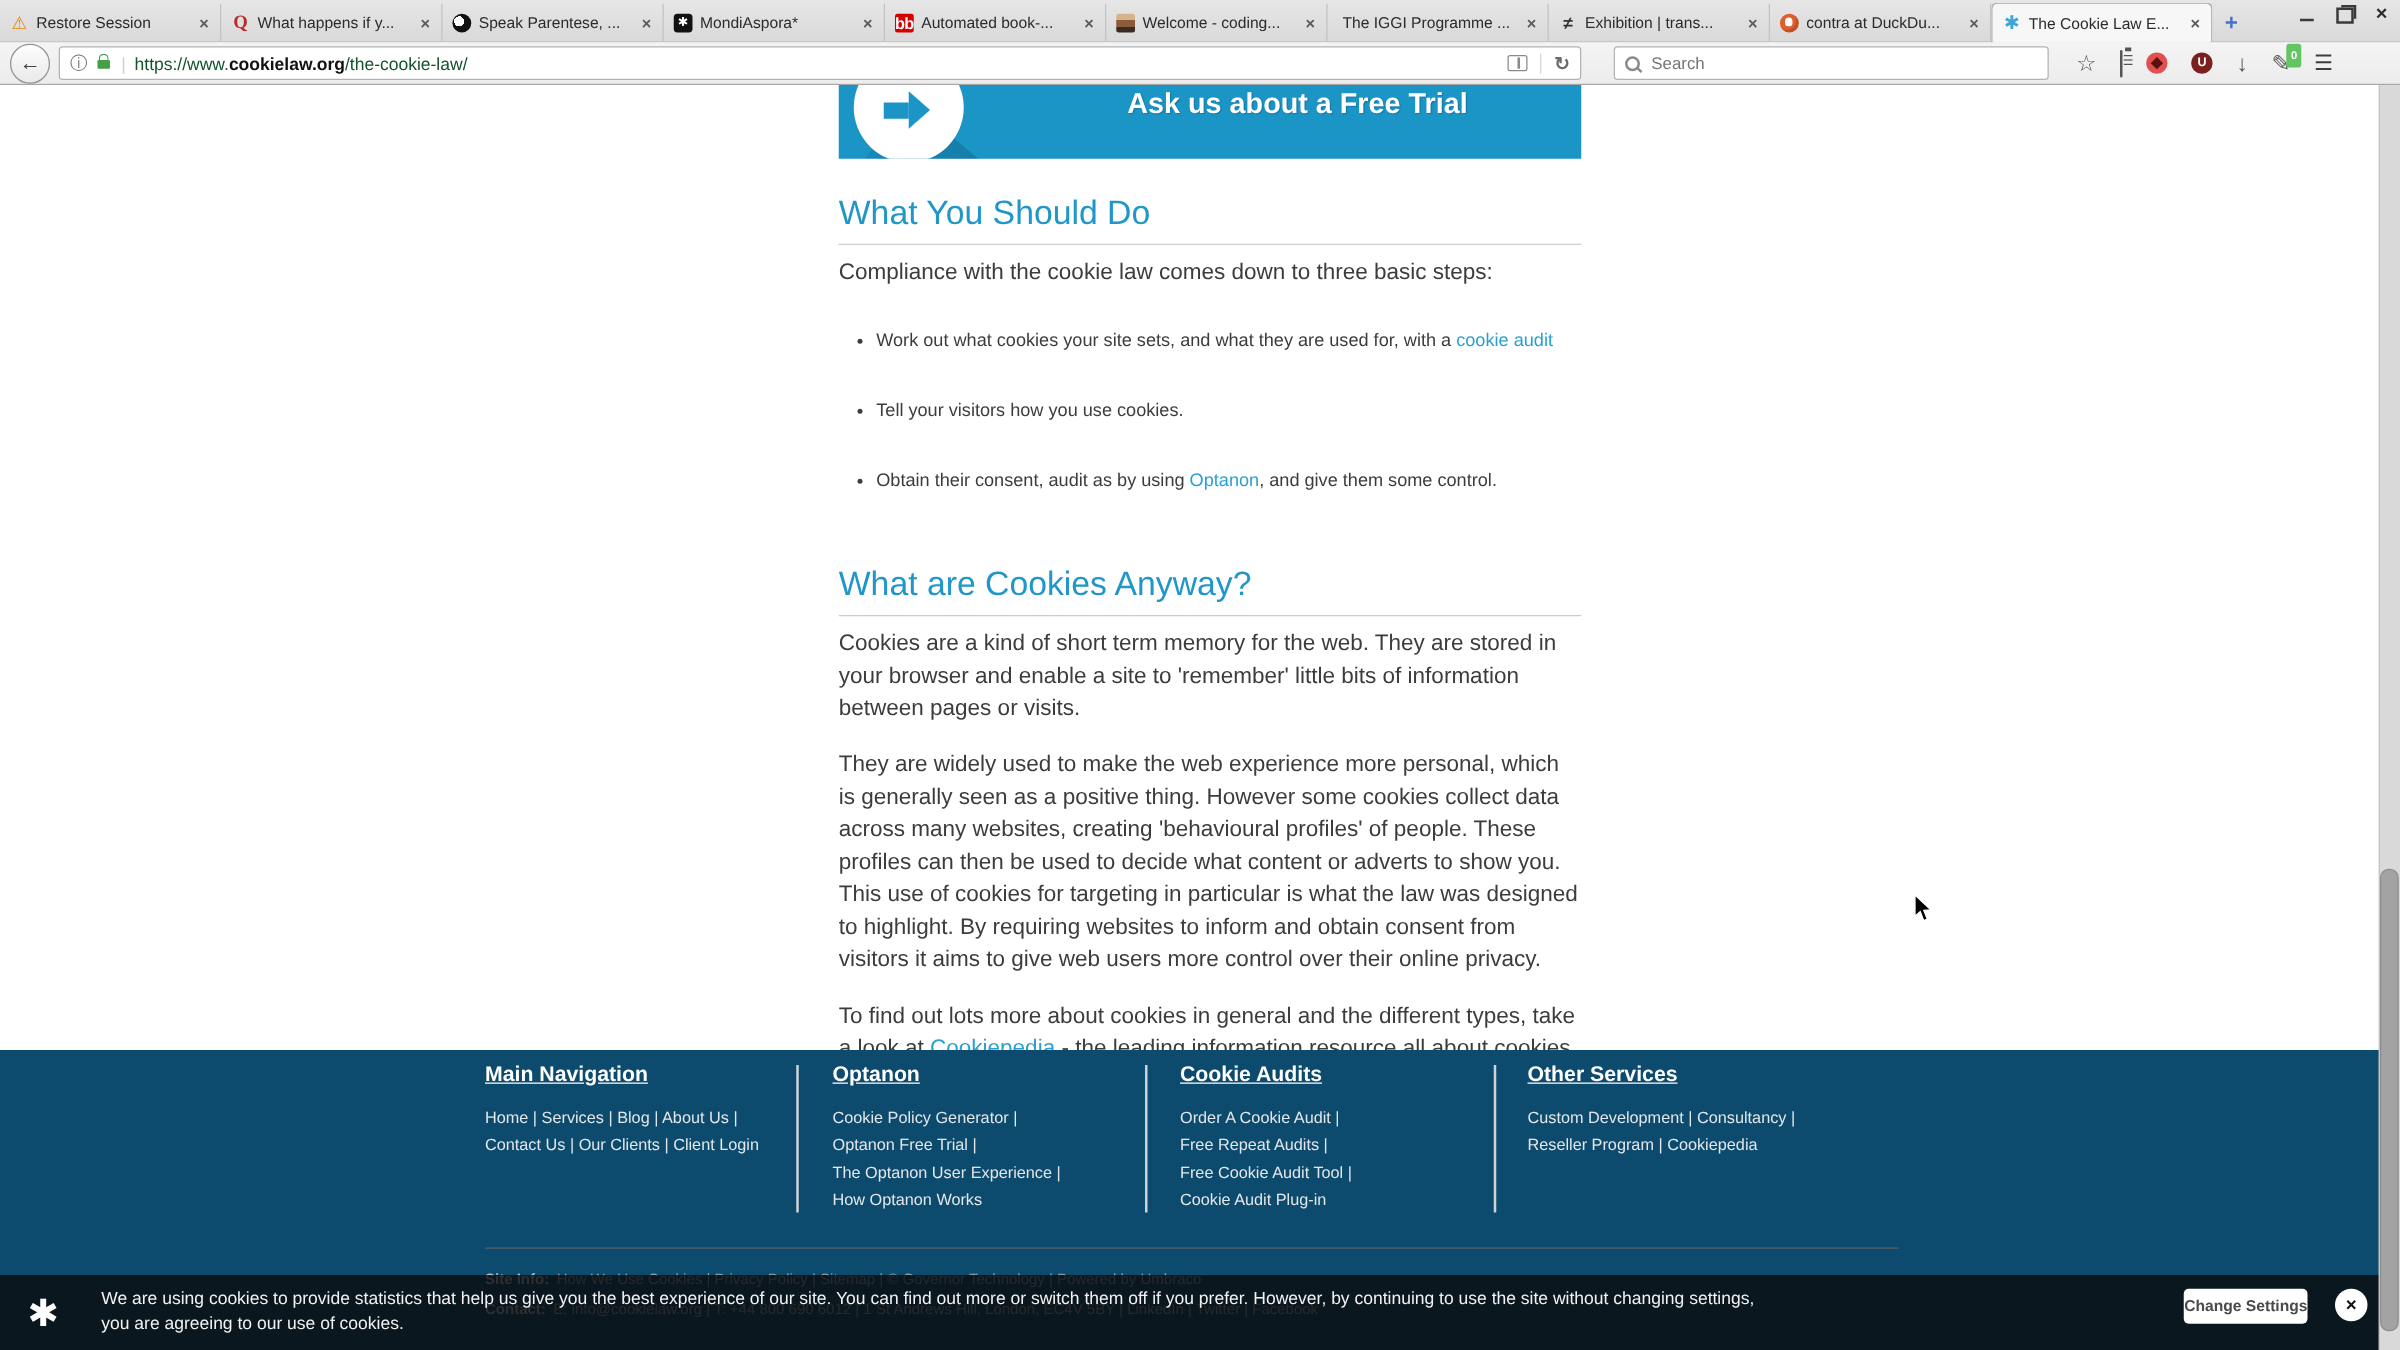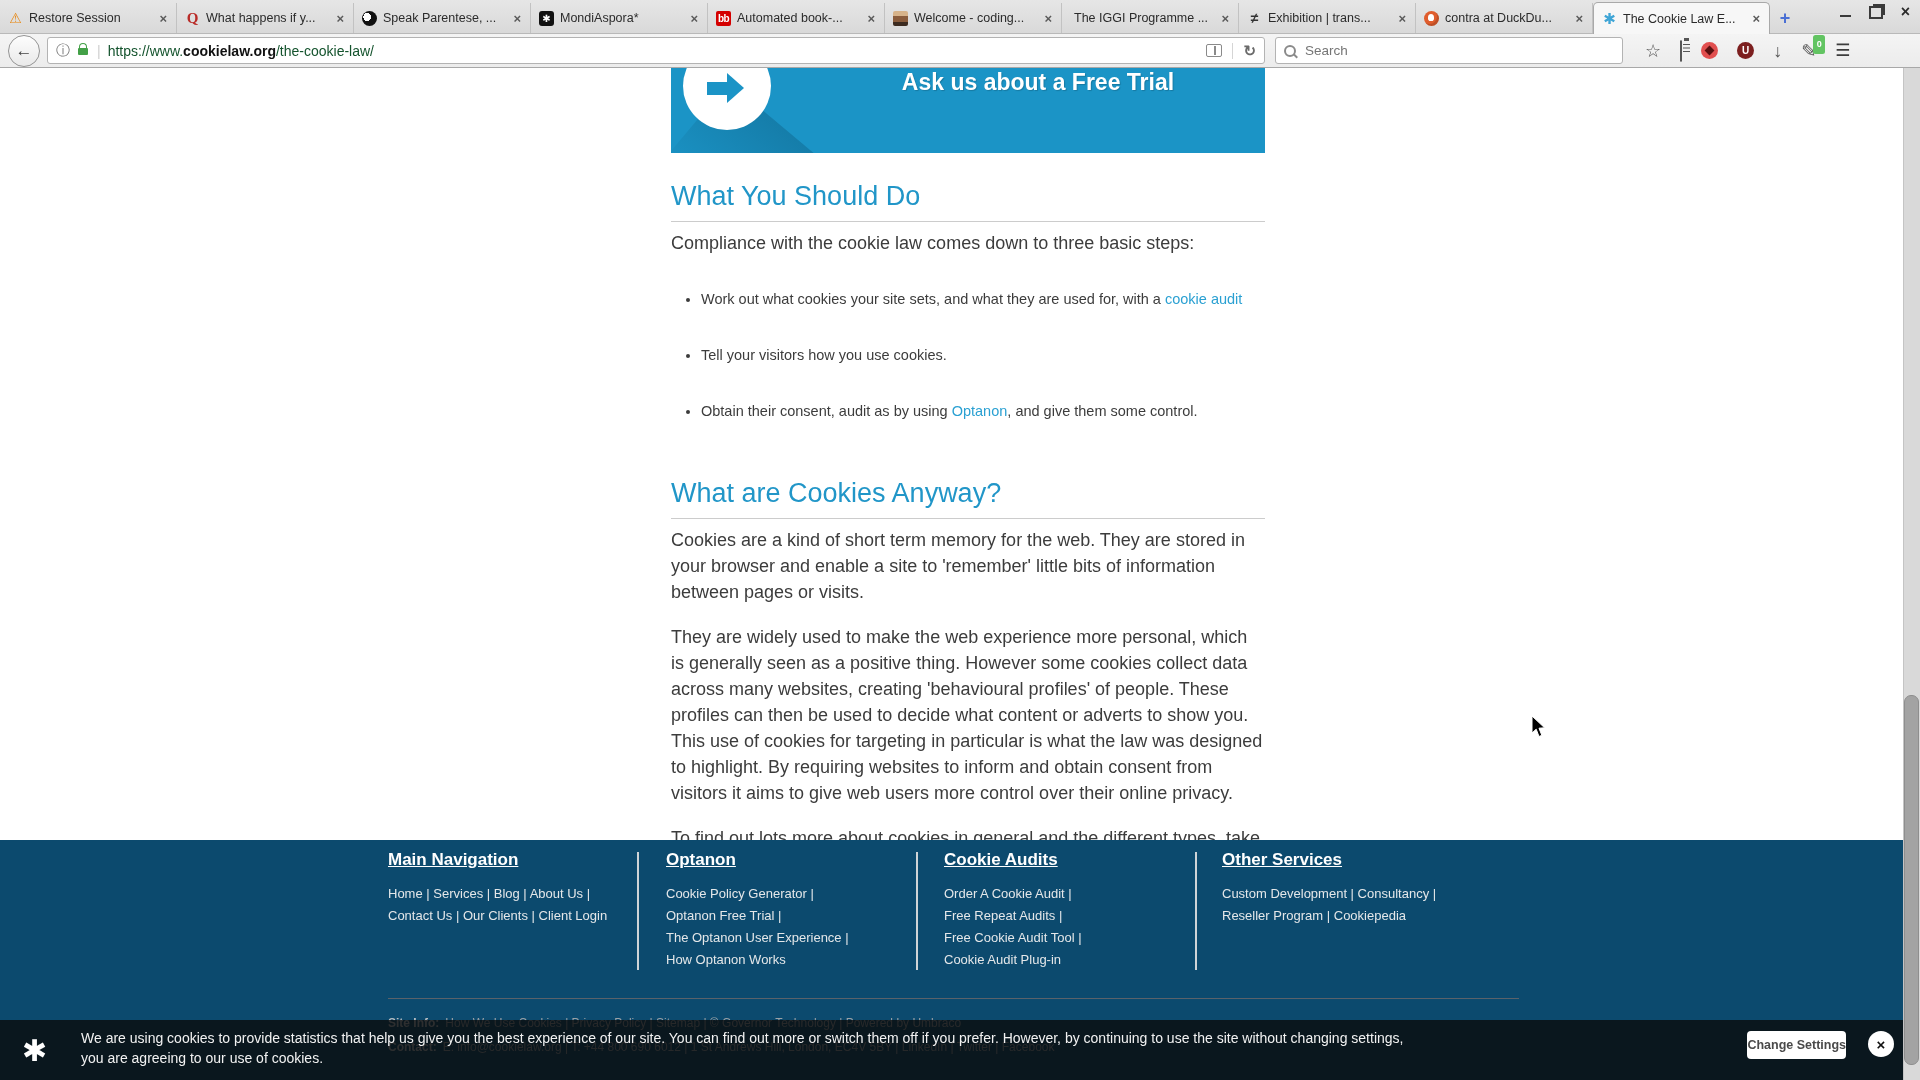--- a/index.html
+++ b/index.html
@@ -15,21 +15,21 @@
   .tab .tclose{color:#5a5a5a;font-size:13px;font-weight:bold;padding:0 2px;}
   .tab.active{background:#f7f7f7;border:1px solid #a9a9a9;border-bottom:none;
     border-radius:5px 5px 0 0;height:32px;margin-bottom:-1px;z-index:2;}
   .fav{width:17px;height:17px;flex:0 0 17px;display:flex;align-items:center;justify-content:center;
     font-size:13px;line-height:17px;}
   .fav-warning{color:#e8850c;font-size:14px;}
   .fav-quora{color:#b92b27;font-weight:bold;font-family:"Liberation Serif",serif;font-size:15px;}
   .fav-pbs{width:15px;height:15px;border-radius:50%;background:radial-gradient(circle at 35% 40%,#fff 0 4px,#111 4px);}
   .fav-diaspora{width:15px;height:15px;border-radius:3px;background:#111;color:#fff;font-size:10px;
     display:flex;align-items:center;justify-content:center;}
-  .fav-bb{width:15px;height:15px;background:#d40000;color:#fff;font-weight:bold;font-size:10px;
+  .fav-bb{width:15px;height:15px;background:#d40000;color:#fff;font-weight:bold;font-size:13px;
     letter-spacing:-0.5px;display:flex;align-items:center;justify-content:center;border-radius:2px;}
   .fav-avatar{width:15px;height:15px;border-radius:2px;
     background:linear-gradient(#d7b38a 0 5px,#8a5c3c 5px 11px,#3c2b20 11px);}
   .fav-neq{color:#333;font-weight:bold;font-size:14px;}
   .fav-ddg{width:15px;height:15px;border-radius:50%;background:#e05d2d;
     box-shadow:inset -2px -2px 0 rgba(0,0,0,.15);position:relative;}
   .fav-ddg:after{content:"";position:absolute;left:4px;top:3px;width:6px;height:7px;background:#fff;border-radius:50% 50% 40% 40%;}
   .fav-cookielaw{color:#3fa5d6;font-size:15px;}
   .newtab{width:30px;height:30px;display:flex;align-items:center;justify-content:center;
     color:#4a6fd4;font-size:18px;font-weight:bold;}
@@ -52,21 +52,21 @@
   .lock:before{content:"";position:absolute;top:-5px;left:1px;width:6px;height:5px;border:1.5px solid #43a047;
     border-bottom:none;border-radius:4px 4px 0 0;}
   .url-sep{color:#cfcfcf;margin:0 7px 0 3px;}
   .url-scheme,.url-path{color:#14532d;}
   .url-domain{color:#111;font-weight:600;}
   .url-right{margin-left:auto;display:flex;align-items:center;gap:10px;}
   .reader{width:14px;height:11px;border:1.5px solid #8a8a8a;border-radius:2px;position:relative;}
   .reader:after{content:"";position:absolute;left:50%;top:1px;bottom:1px;width:1.5px;background:#8a8a8a;}
   .vdiv{width:1px;height:16px;background:#d5d5d5;}
   .reload{color:#6b6b6b;font-size:15px;font-weight:bold;}
-  .searchbox{box-sizing:border-box;margin-left:10px;width:348px;height:27px;background:#fff;
+  .searchbox{box-sizing:border-box;margin-left:26px;width:348px;height:27px;background:#fff;
     border:1px solid #b3b3b3;border-radius:3px;display:flex;align-items:center;padding:0 8px;}
   .mag{width:8px;height:8px;border:2px solid #8a8a8a;border-radius:50%;position:relative;margin-right:7px;flex:0 0 8px;}
   .mag:after{content:"";position:absolute;width:5px;height:2px;background:#8a8a8a;transform:rotate(45deg);right:-4px;bottom:-2px;}
   .search-input{border:none;outline:none;flex:1;font-size:13.5px;font-family:"Liberation Sans",sans-serif;color:#444;background:transparent;}
   .tb-icons{display:flex;align-items:center;margin-left:22px;gap:19px;}
   .ticon{color:#565656;font-size:18px;line-height:18px;position:relative;}
   .clip{width:13px;height:16px;border:1.5px solid #555;border-radius:2px;position:relative;}
   .clip:before{content:"";position:absolute;top:-3px;left:3px;width:5px;height:3px;background:#555;}
   .clip:after{content:"";position:absolute;left:2px;top:3px;width:7px;height:1.5px;background:#555;box-shadow:0 3.5px 0 #555,0 7px 0 #555;}
   .addon-red{width:17px;height:17px;border-radius:50%;background:#e14f4f;display:flex;align-items:center;justify-content:center;}
@@ -74,21 +74,21 @@
   .addon-u{width:17px;height:17px;border-radius:50%;background:#7c1f1f;color:#fff;font-size:10px;font-weight:bold;
     display:flex;align-items:center;justify-content:center;}
   .quill{transform:rotate(0deg);}
   .badge{position:absolute;top:-7px;right:-9px;background:#62c462;color:#fff;font-size:9px;
     padding:0.5px 3.5px;border-radius:2.5px;font-weight:bold;}
   .burger{font-size:17px;color:#3d3d3d;}
 
   
   .viewport{position:absolute;top:68px;left:0;width:1920px;height:1012px;background:#fff;overflow:hidden;}
   .content{position:absolute;left:671px;top:0;width:594px;}
-  .banner{position:relative;height:85px;background:#1b94c6;overflow:hidden;}
+  .banner{position:relative;height:59px;background:#1b94c6;overflow:hidden;}
   .banner-shadow{position:absolute;left:58px;top:14px;width:300px;height:110px;
     background:linear-gradient(rgba(0,45,70,.22),rgba(0,45,70,0));transform:rotate(40deg);transform-origin:0 0;}
   .banner-circle{position:absolute;left:12px;top:-26px;width:88px;height:88px;border-radius:50%;background:#fff;}
   .arrow-stem{position:absolute;left:24px;top:40px;width:20px;height:13px;background:#1b94c6;}
   .arrow-head{position:absolute;left:44px;top:31px;width:0;height:0;
     border-left:17px solid #1b94c6;border-top:15px solid transparent;border-bottom:15px solid transparent;}
   .banner-text{position:absolute;left:140px;right:0;top:1px;margin:0;text-align:center;
     color:#fff;font-size:23px;font-weight:bold;text-shadow:1px 1px 1px rgba(0,0,0,.18);}
   .content h1{font-size:27px;font-weight:normal;color:#2196c8;margin:28px 0 0;}
   .content h1.second{margin-top:54px;}

